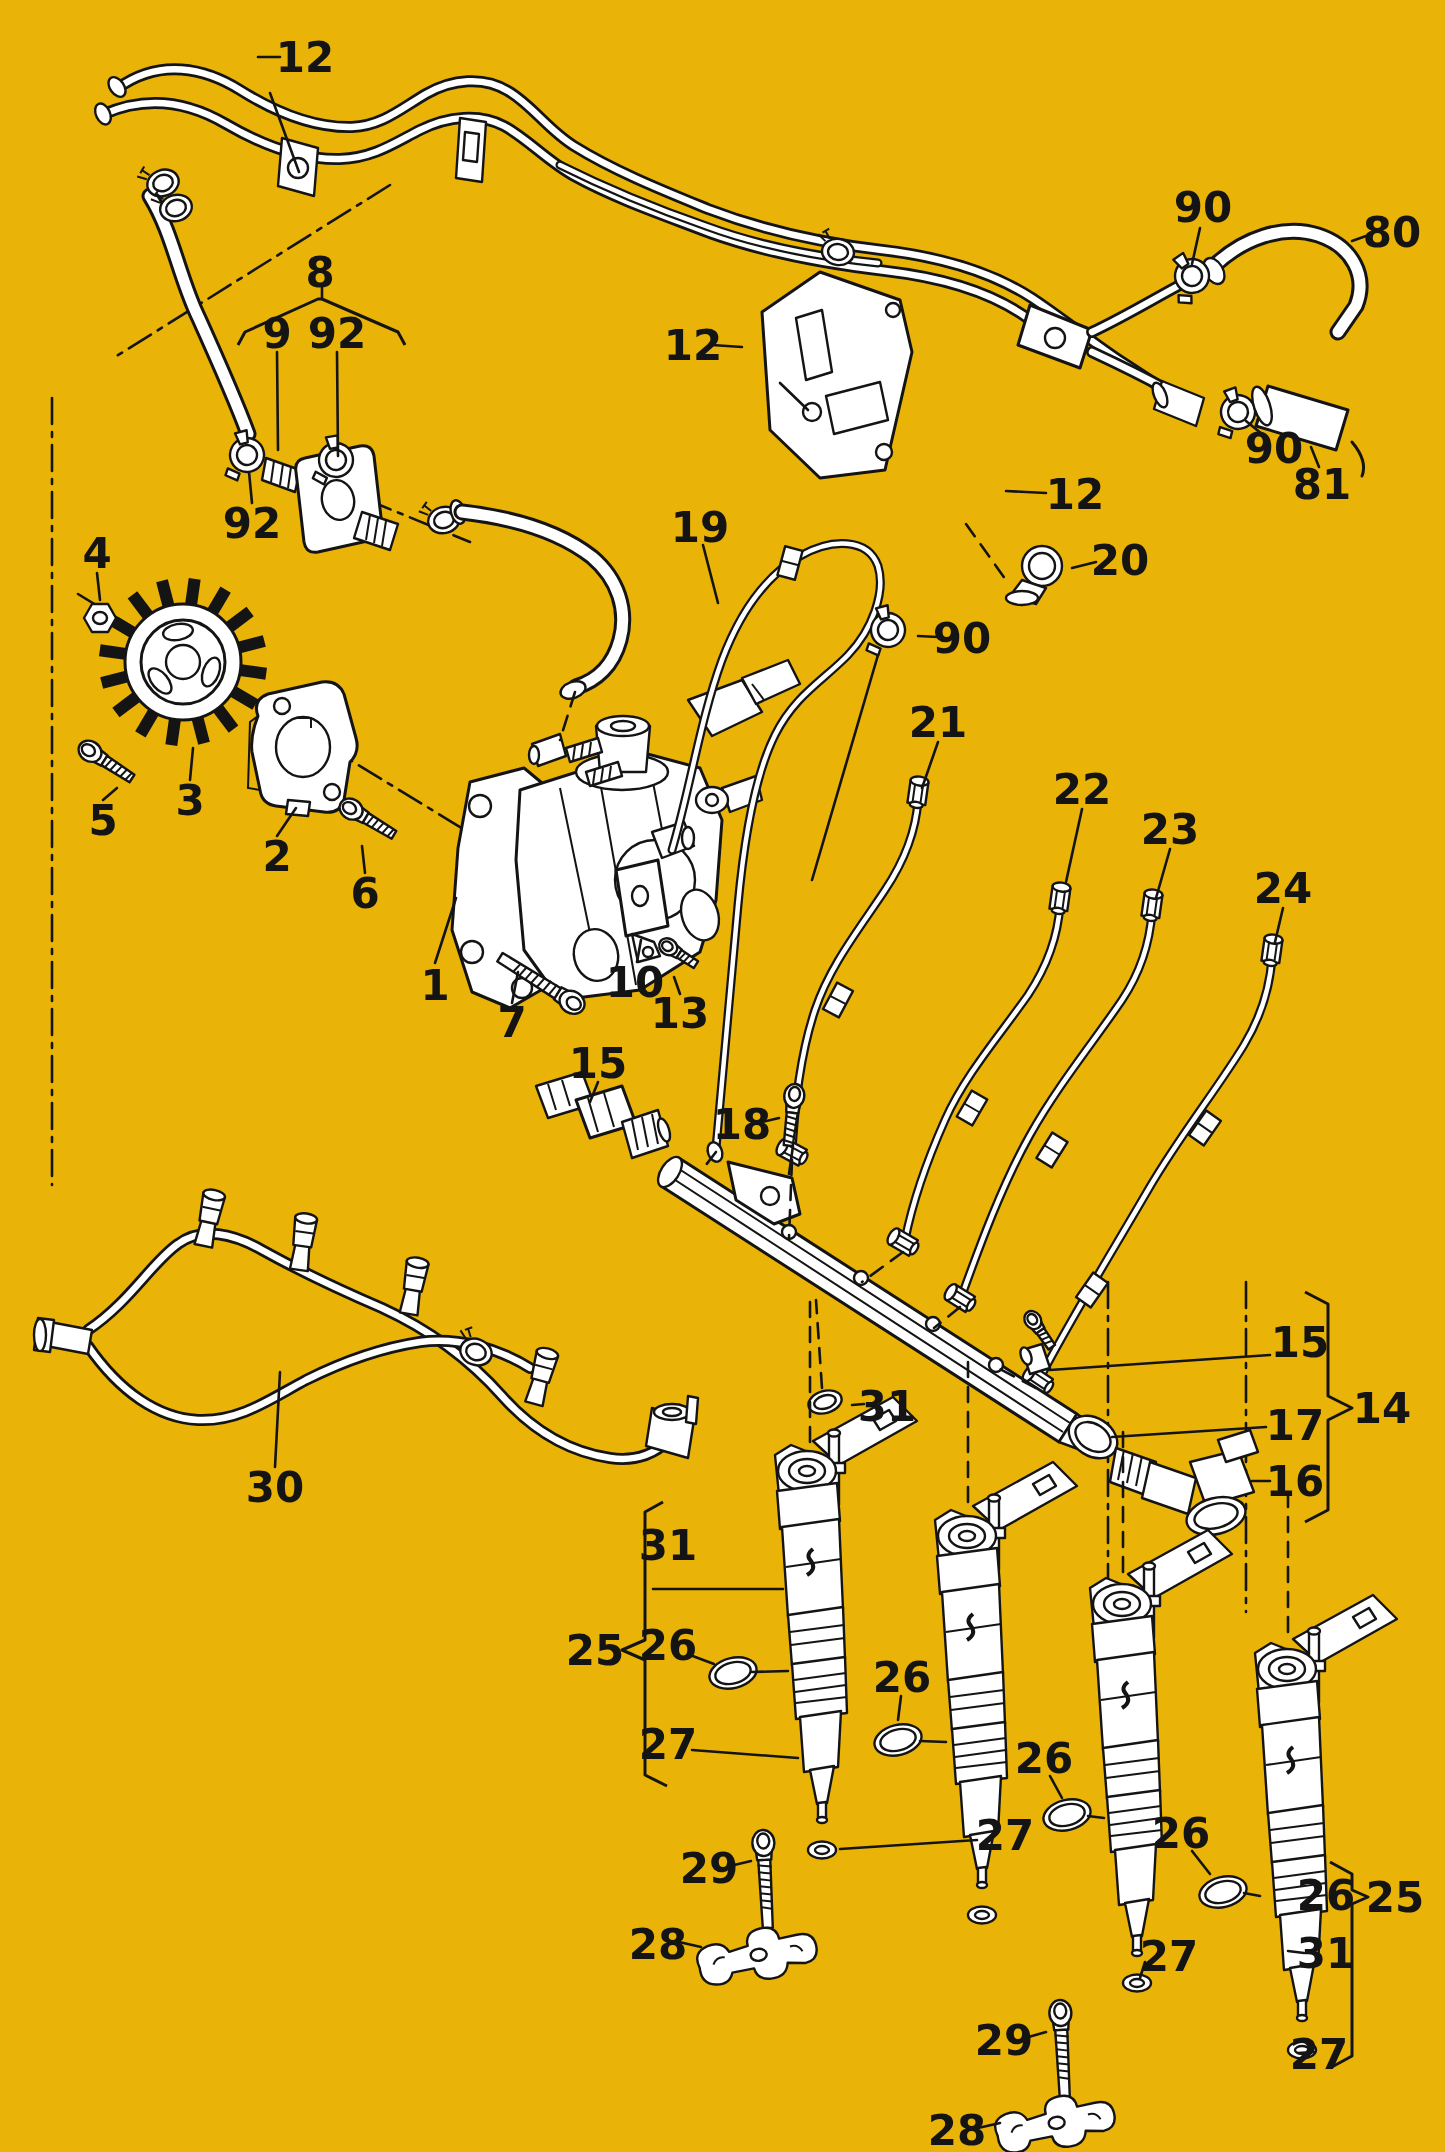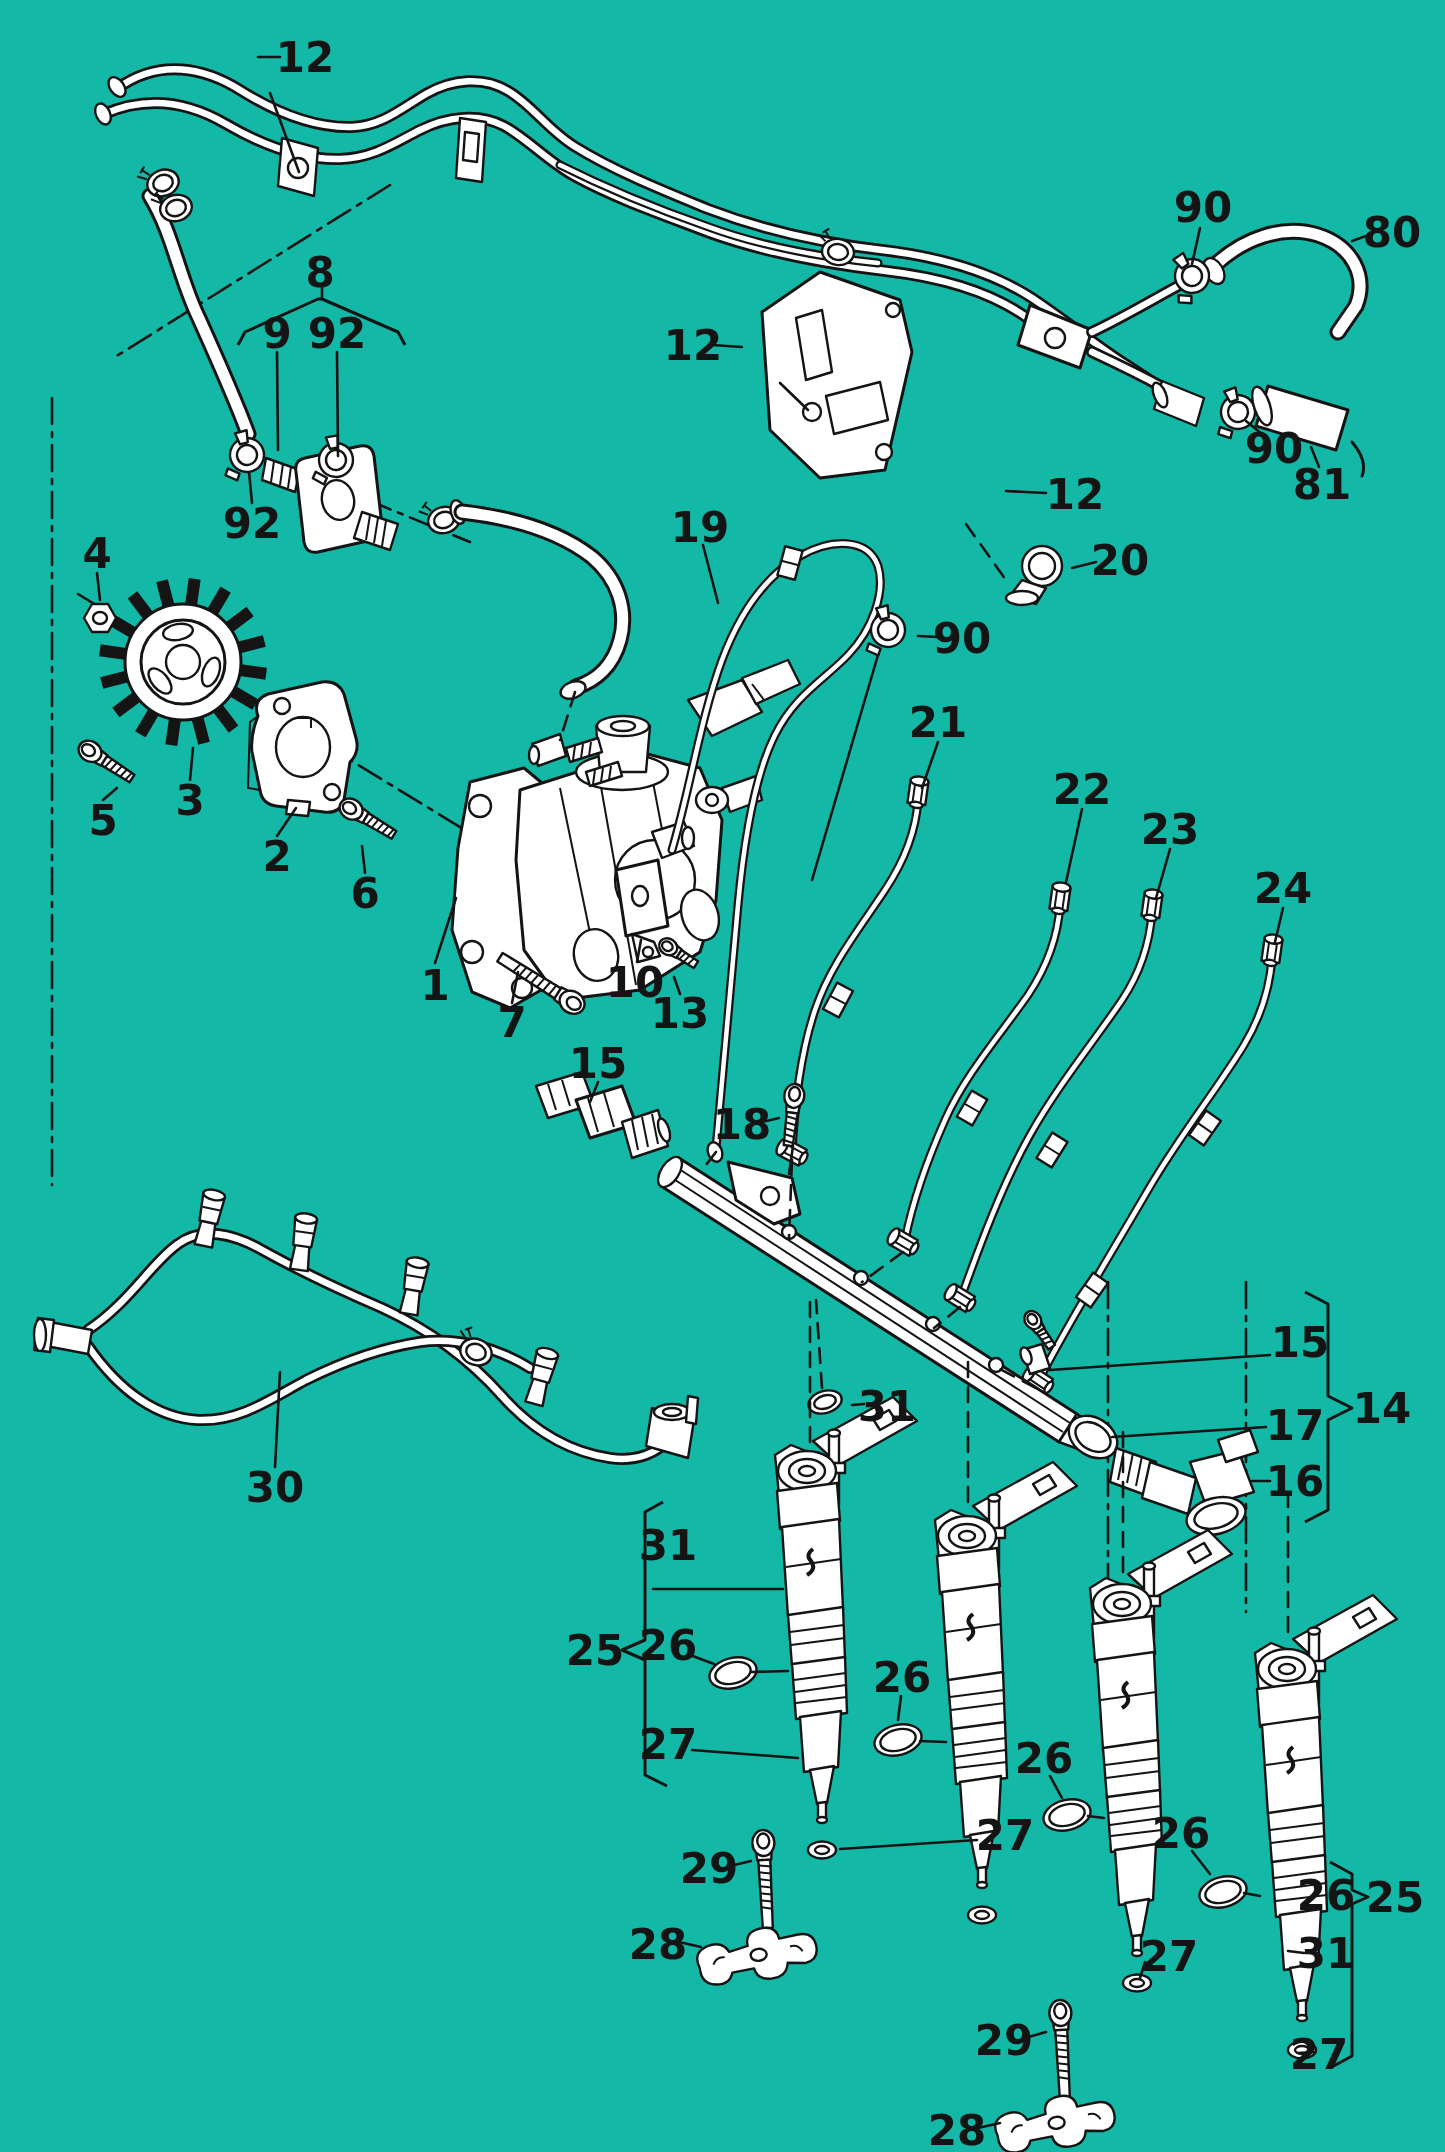--- a/index.html
+++ b/index.html
@@ -1,16 +1,16 @@
 <!DOCTYPE html>
 <html><head>
 <meta charset="utf-8">
 <style>
   html,body{margin:0;padding:0;background:#ffffff}
-  #stage{position:relative;width:1445px;height:2152px;background:#14b8a6;overflow:hidden}
+  #stage{position:relative;width:1445px;height:2152px;background:#eab308;overflow:hidden}
   svg{display:block}
   .ink{stroke:#141414;fill:none;stroke-width:3;stroke-linejoin:round;stroke-linecap:round}
   .fillw{fill:#ffffff;stroke:#141414;stroke-width:3;stroke-linejoin:round}
   .fillw2{fill:#ffffff;stroke:#141414;stroke-width:2.4;stroke-linejoin:round}
   .tubeO{fill:none;stroke:#141414;stroke-width:12;stroke-linecap:round}
   .tubeI{fill:none;stroke:#ffffff;stroke-width:6.5;stroke-linecap:round}
   .fatO{fill:none;stroke:#141414;stroke-width:17;stroke-linecap:round}
   .fatI{fill:none;stroke:#ffffff;stroke-width:11;stroke-linecap:round}
   .thinO{fill:none;stroke:#141414;stroke-width:9;stroke-linecap:round}
   .thinI{fill:none;stroke:#ffffff;stroke-width:4.5;stroke-linecap:round}

